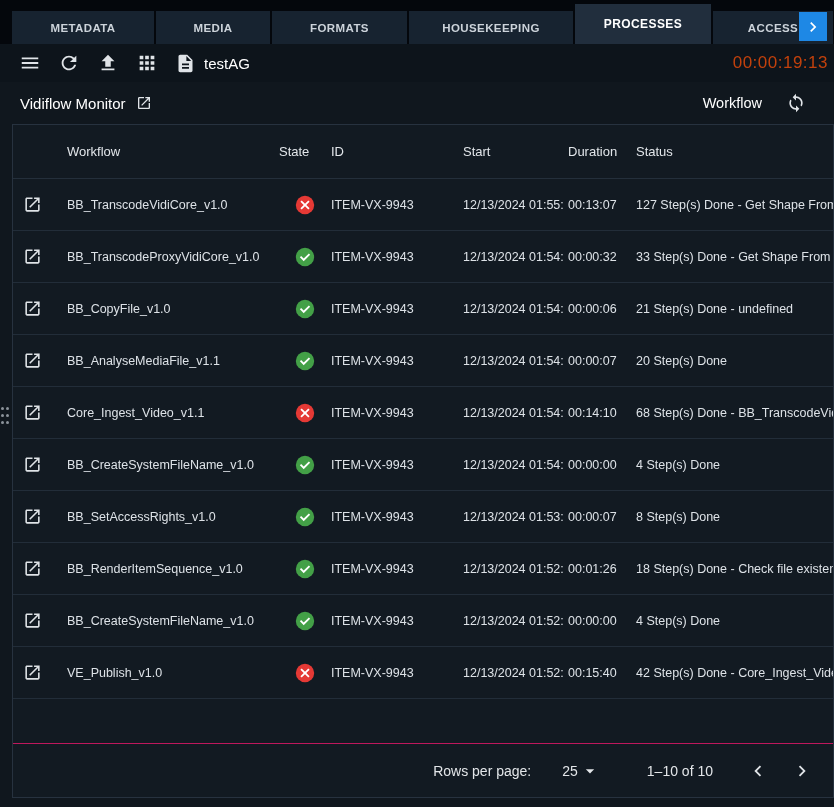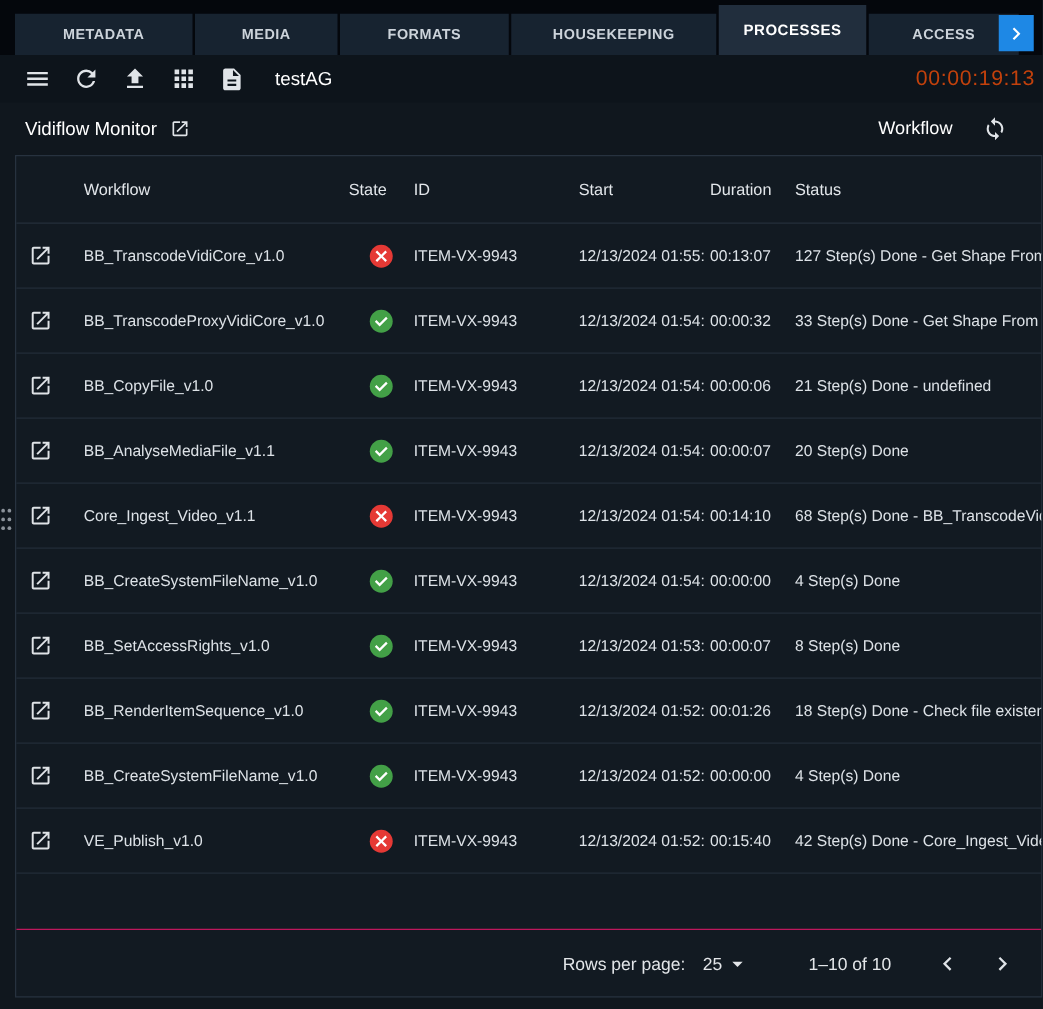--- a/index.html
+++ b/index.html
@@ -15,39 +15,39 @@
     height:44px; background:#04070c; display:flex; align-items:flex-end;
     padding-left:12px; position:relative; overflow:hidden;
   }
   .tab {
     height:33px; display:flex; align-items:center; justify-content:center;
     background:#172330; color:#ccd3da; font-size:11.5px; font-weight:700;
     letter-spacing:.4px; margin-right:2px; cursor:pointer; flex-shrink:0;
   }
   .tab-media { width:114px; } .tab-metadata { width:142px; }
   .tab-housekeeping { width:164px; } .tab-formats { width:135px; }
-  .tab-processes { width:118px; } .tab-access { width:120px; }
+  .tab-processes { width:136px; } .tab-access { width:120px; }
   .tab.active { height:40px; background:#212e3d; color:#fff; font-size:12px; }
   .nav-next {
     position:absolute; right:7px; top:12px; width:28px; height:29px;
     background:#1e88e5; border:none; cursor:pointer;
     display:flex; align-items:center; justify-content:center;
   }
   .nav-next svg { width:20px; height:20px; fill:#fff; }
   
   .toolbar {
     height:38px; background:#0d141b; display:flex; align-items:center;
     padding:0 6px 0 19px; gap:17px;
   }
   .icon-btn {
     background:none; border:none; padding:0; cursor:pointer;
     display:flex; align-items:center; justify-content:center; color:#e0e4e8;
   }
   .toolbar .icon-btn svg { width:22px; height:22px; fill:#e0e4e8; }
-  .doc-group { display:flex; align-items:center; gap:24px; }
+  .doc-group { display:flex; align-items:center; gap:8px; }
   .doc-group svg { width:21px; height:21px; fill:#e0e4e8; }
   .doc-title { font-size:15px; color:#fff; }
   .timecode { margin-left:auto; font-size:17px; color:#c2410c; letter-spacing:.5px; }
   
   .monitor-bar {
     height:42px; display:flex; align-items:center; padding:0 28px 0 20px;
   }
   .monitor-title { font-size:15px; color:#fff; }
   .monitor-open { margin-left:10px; }
   .monitor-open svg { width:16px; height:16px; fill:#e0e4e8; }
@@ -78,20 +78,21 @@
   .tfoot {
     height:54px; border-top:1px solid #be185d; flex-shrink:0;
     display:flex; align-items:center; justify-content:flex-end;
     padding-right:20px; font-size:14px; color:#e3e6e9;
   }
   .rpp-label { margin-right:14px; }
   .rpp-select {
     display:flex; align-items:center; gap:2px; cursor:pointer;
     background:none; border:none; color:#e3e6e9; font-size:14px;
     font-family:"Liberation Sans", sans-serif;
+    margin-left:17px;
   }
   .rpp-select svg { width:20px; height:20px; fill:#e3e6e9; }
   .range-label { margin-left:47px; }
   .pager-prev { margin-left:34px; }
   .pager-next { margin-left:22px; }
   .pager-prev svg, .pager-next svg { width:22px; height:22px; fill:#dfe3e7; }
   
   .grip {
     position:absolute; left:1px; top:397px; width:8px; height:36px;
     display:grid; grid-template-columns:repeat(2,3px); grid-auto-rows:3px;

